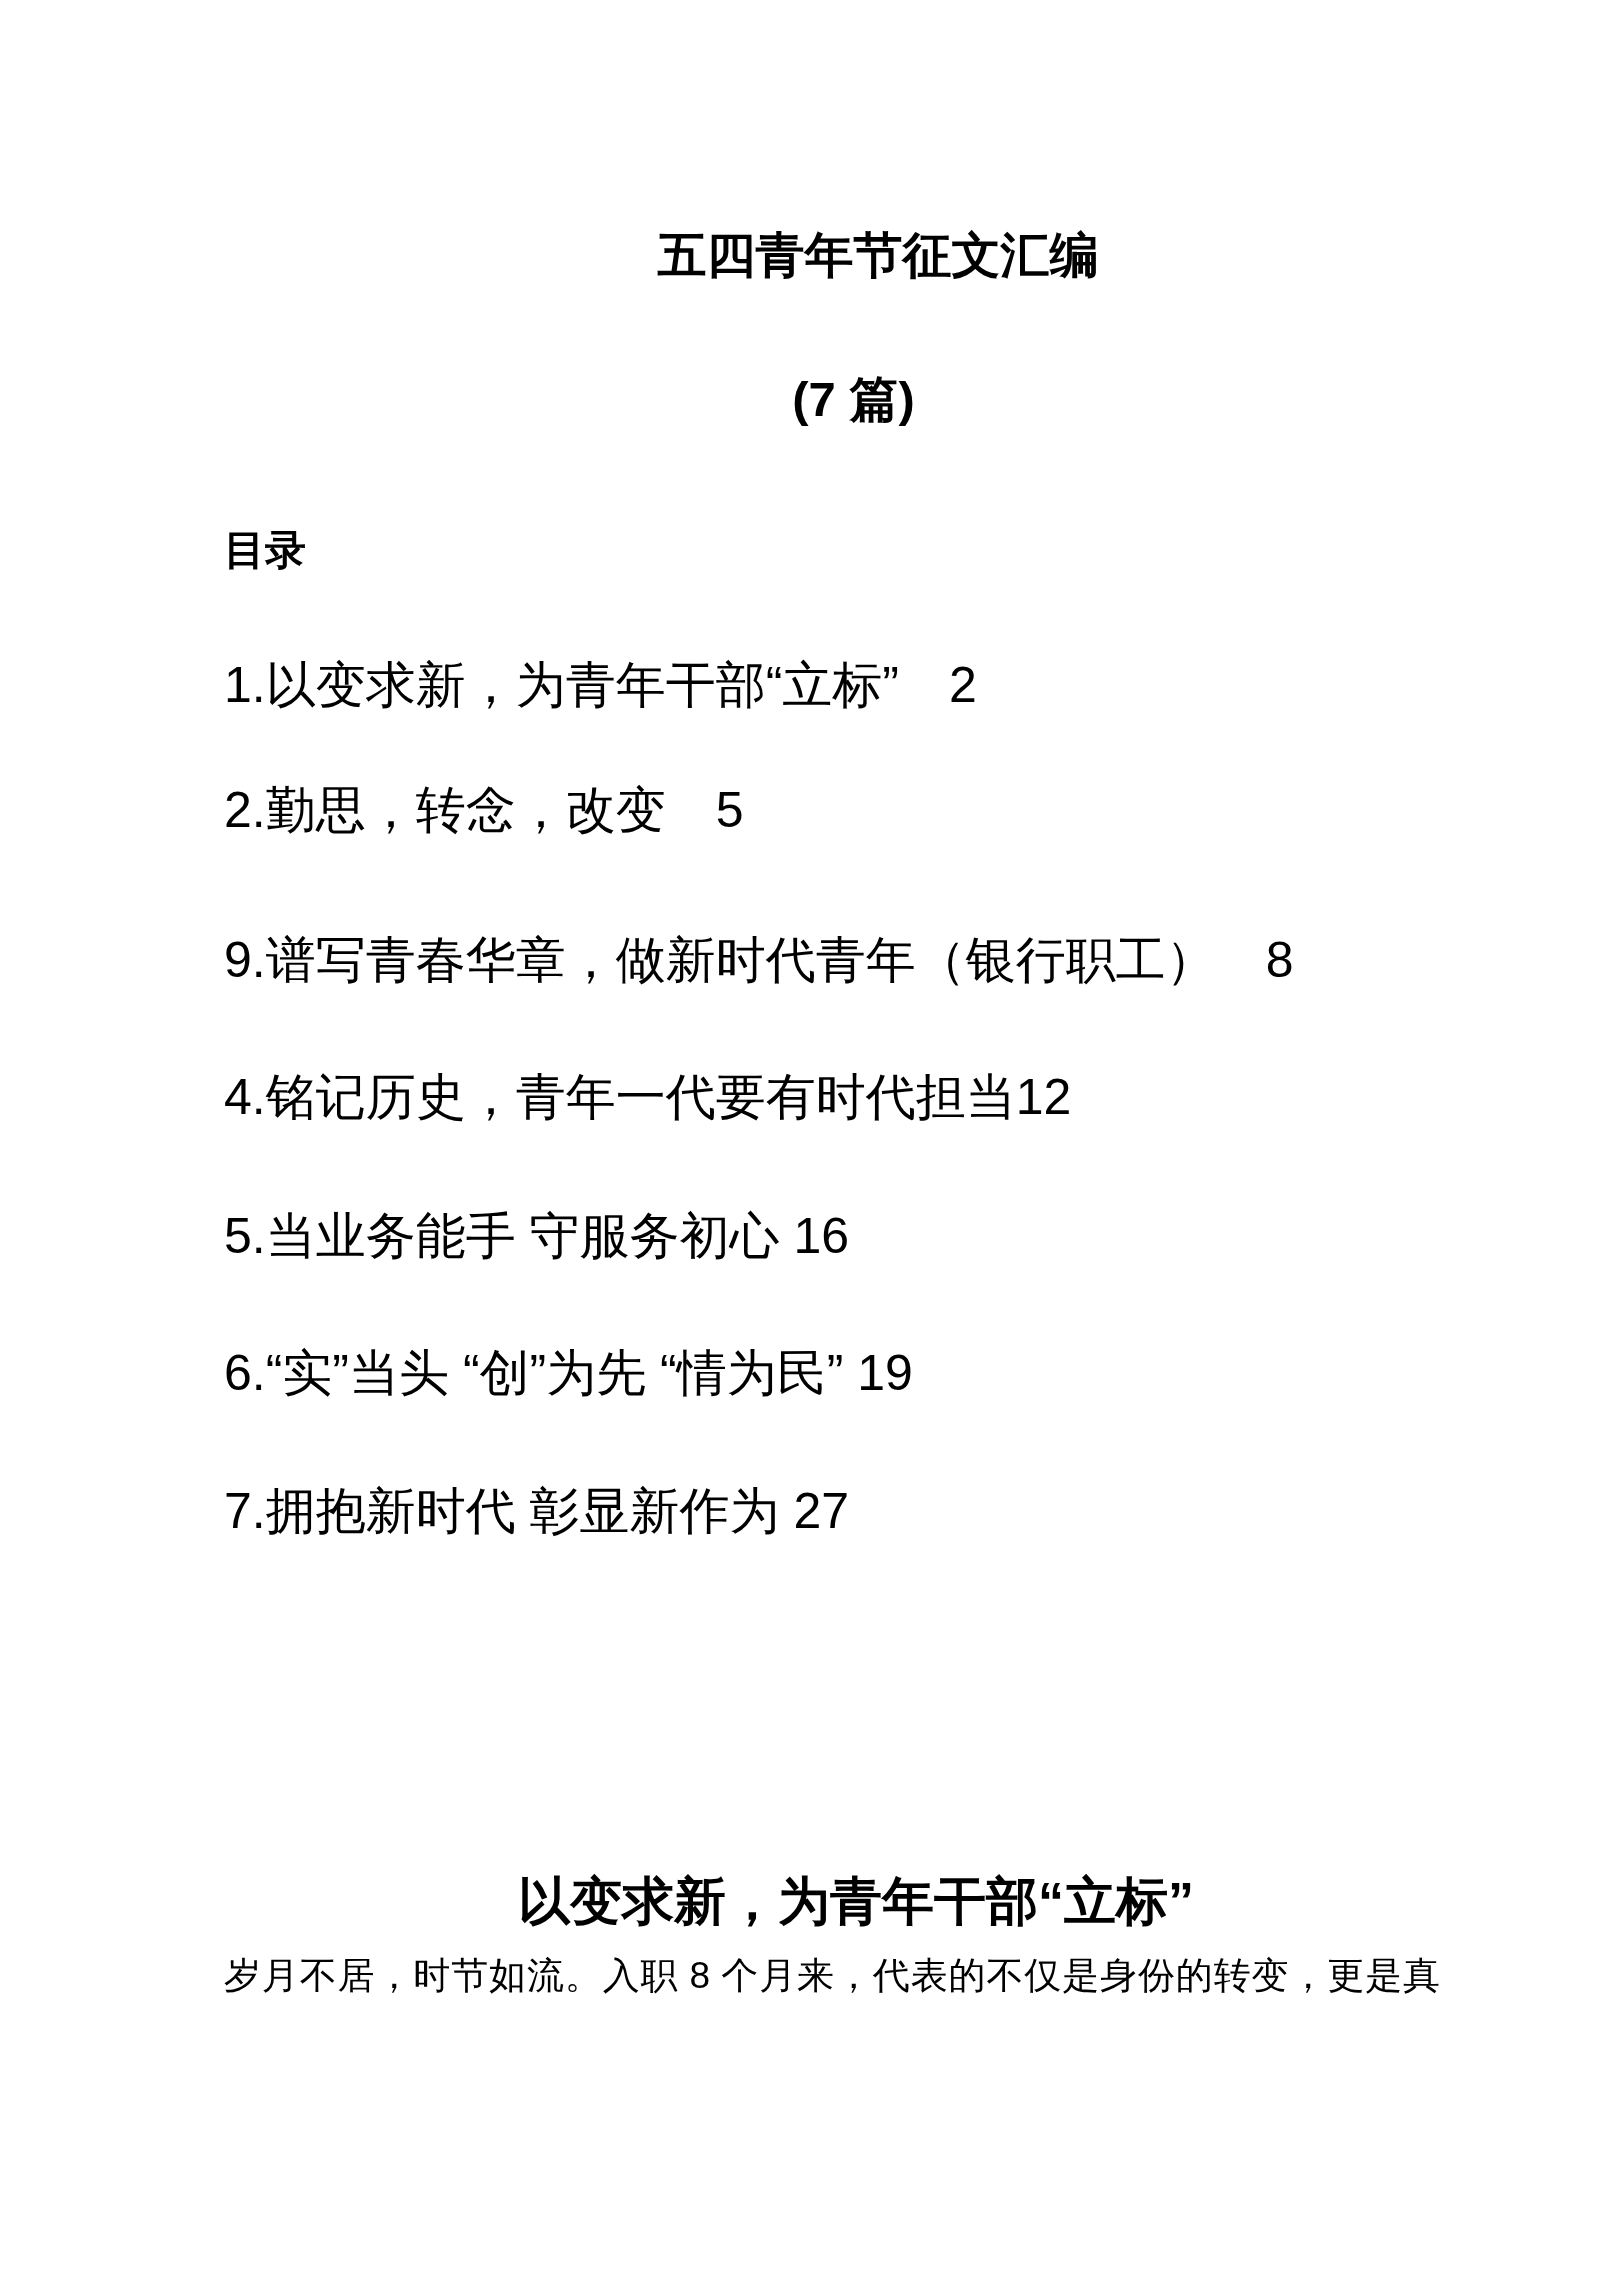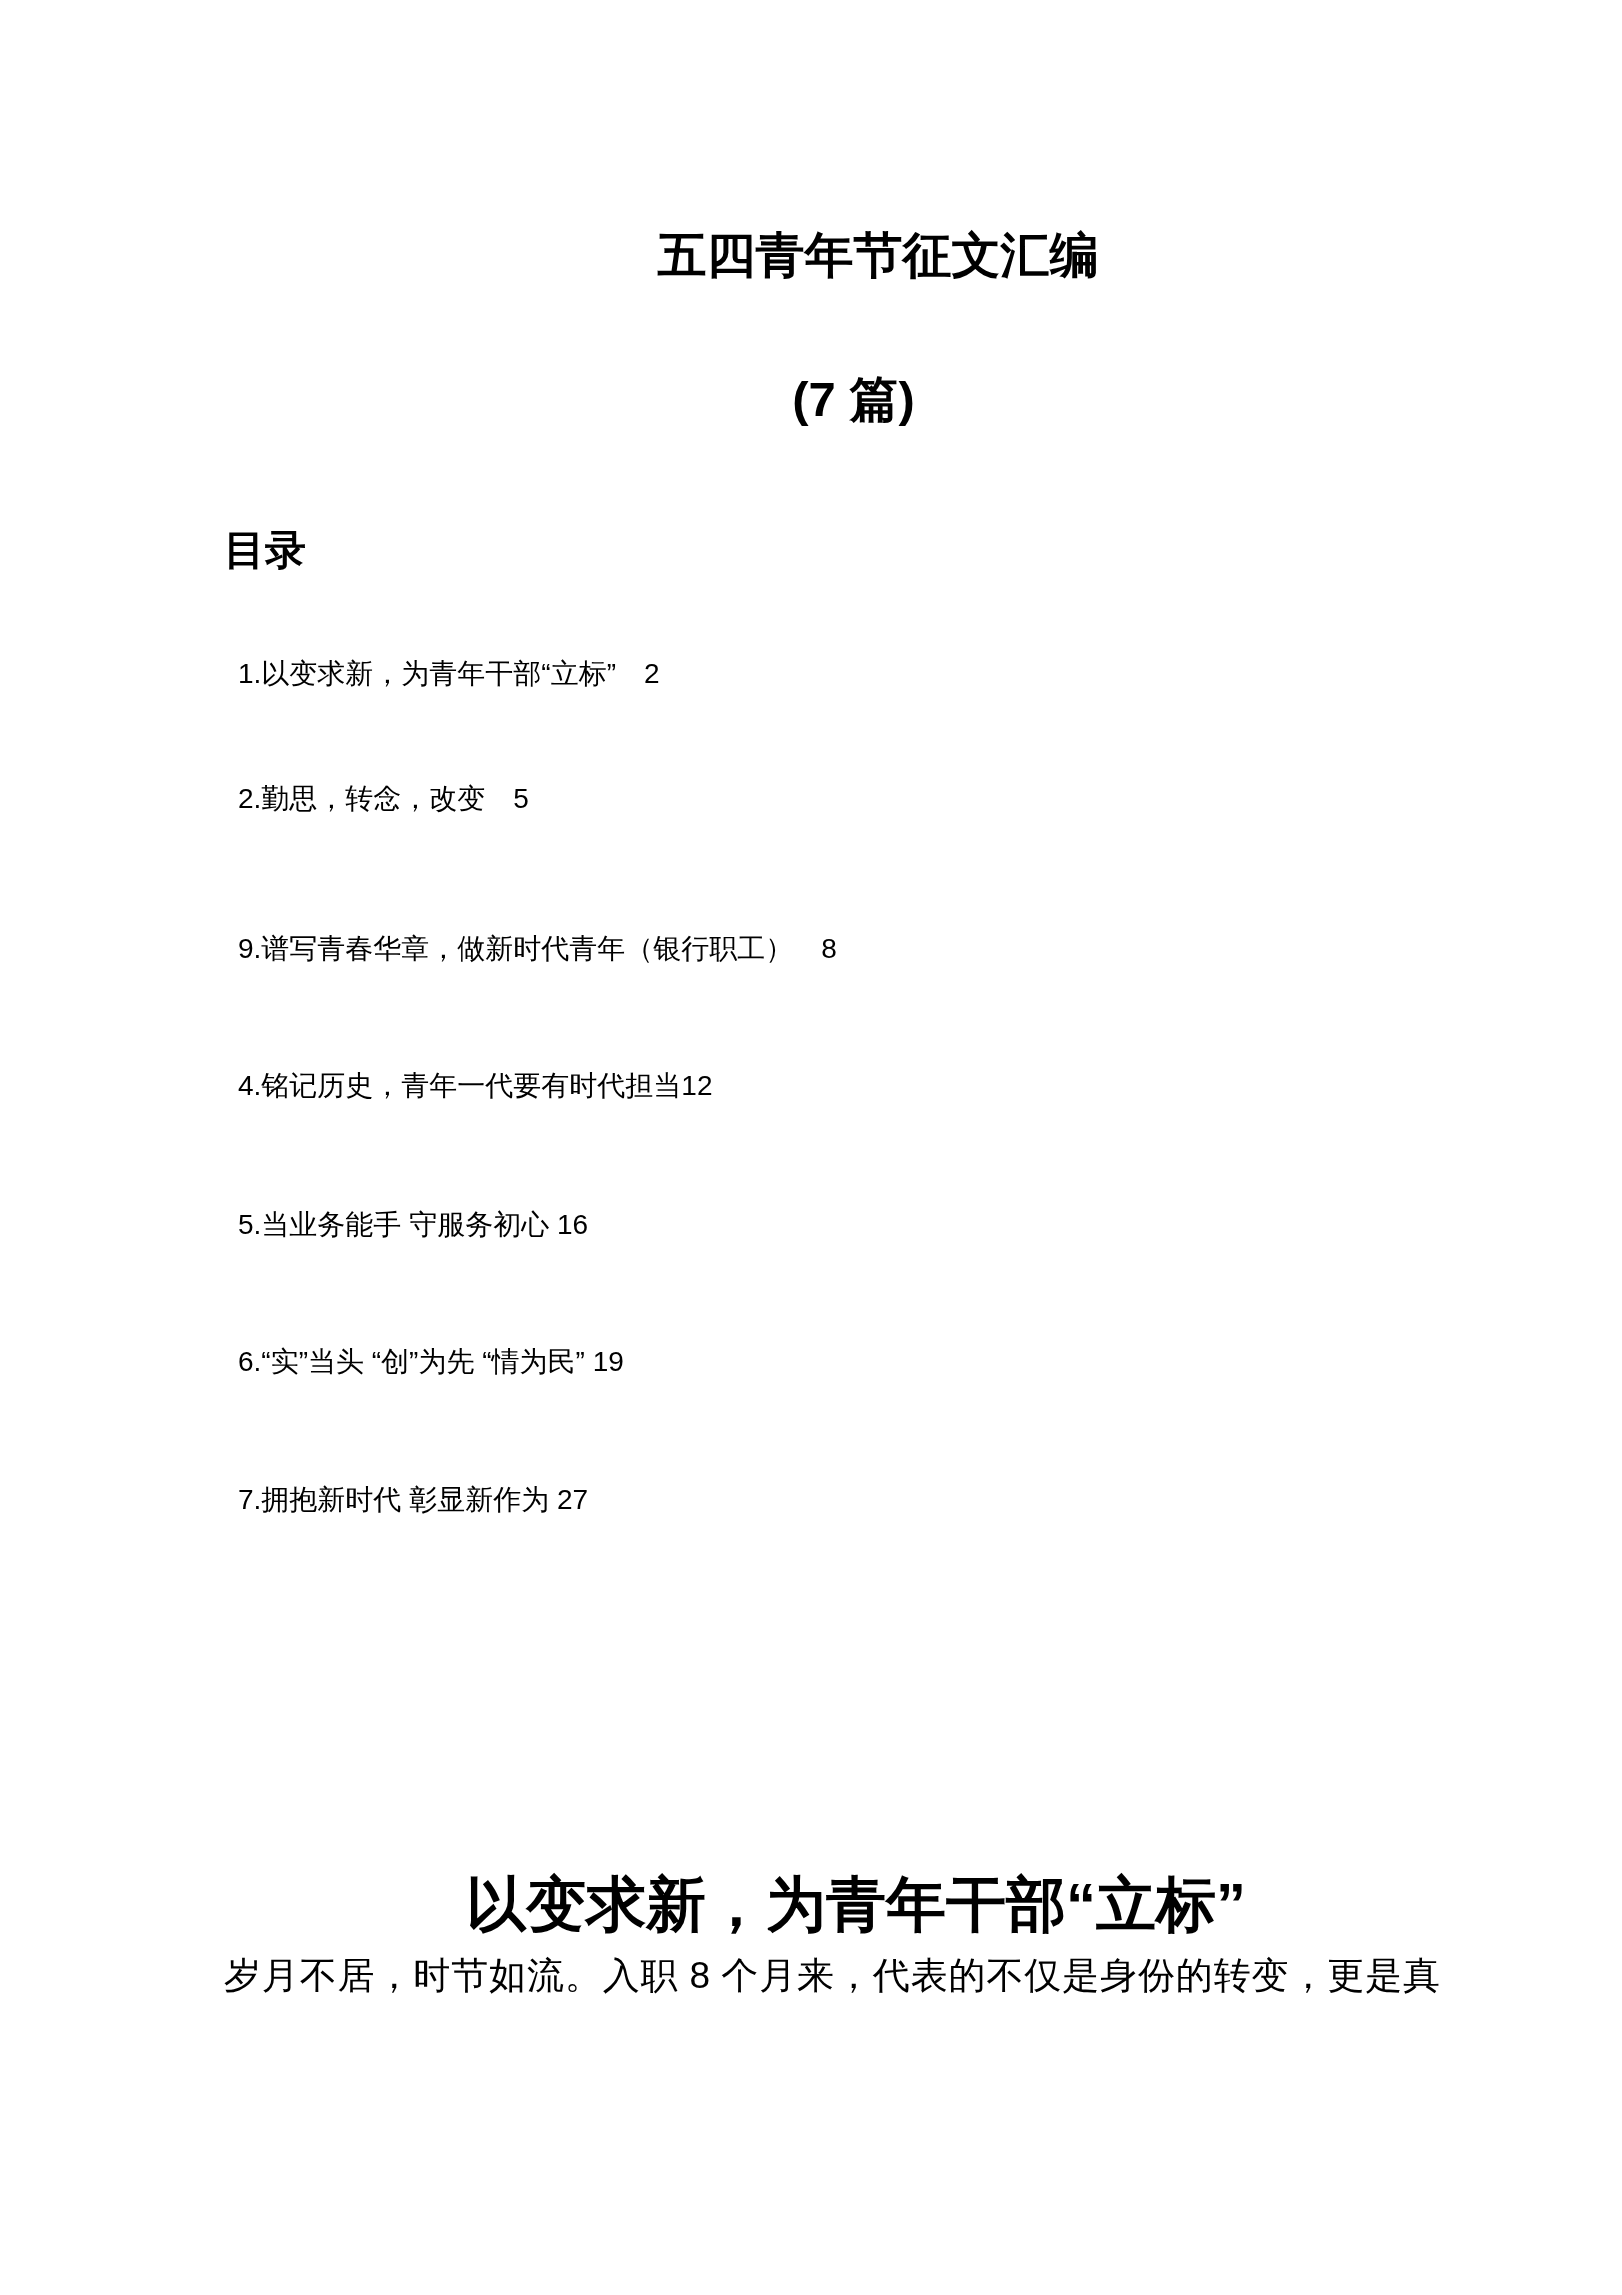--- a/index.html
+++ b/index.html
@@ -36,26 +36,25 @@
     top: 375px;
     font-size: 49px;
     text-align: center;
     padding-left: 43px;
   }
   .toc-heading {
     top: 530px;
     font-size: 41px;
   }
   .toc-item {
-    font-size: 28px;
-    margin-left: 14px;
+    font-size: 50px;
   }
   .article-heading {
     top: 1875px;
-    font-size: 60px;
+    font-size: 52px;
     text-align: center;
     padding-left: 48px;
   }
   .body-line {
     top: 1957px;
     font-size: 37px;
     white-space: normal;
     text-align: justify;
     text-align-last: justify;
   }

